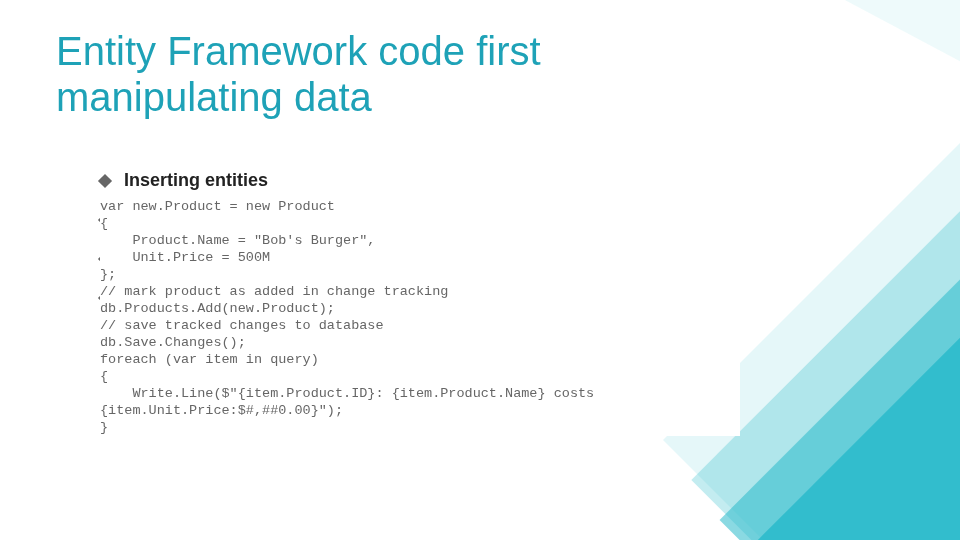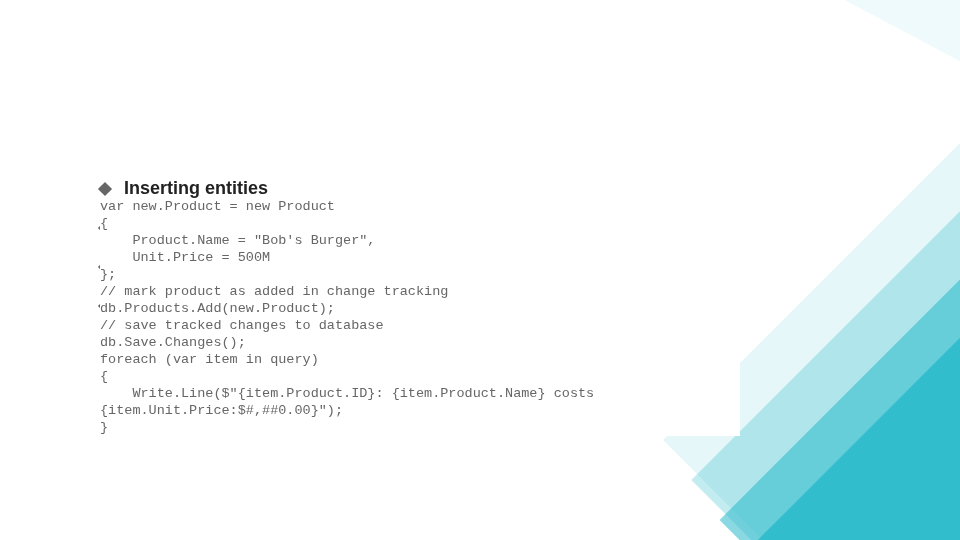--- a/index.html
+++ b/index.html
@@ -1,19 +1,19 @@
 <!DOCTYPE html>
 <html><head>
 <meta charset="utf-8">
 <style>
   html,body{margin:0;padding:0;width:960px;height:540px;background:#fff;font-family:"Trebuchet MS","Segoe UI",sans-serif;overflow:hidden}
   .slide{position:relative;width:960px;height:540px}
   .title{position:absolute;left:56px;top:28px;font-size:40px;line-height:46px;color:#1ea2b7;font-weight:400}
   .bullets{position:absolute;left:60px;top:152px;font-size:18px;color:#333}
-  .bullets li{list-style:none;margin:8px 0 18px 0;display:flex;align-items:center}
+  .bullets li{list-style:none;margin:0 0 18px 0;display:flex;align-items:center}
   .bullets li::before{content:"";display:inline-block;width:10px;height:10px;background:#666;margin-right:14px;transform:rotate(45deg)}
   .bullets li.bold span{font-weight:700;color:#222}
   .code{position:absolute;left:100px;top:198px;width:640px;background:#fff;font-family:"Courier New",monospace;font-size:13.5px;line-height:17px;color:#666;white-space:pre}
   
   .deco{position:absolute;right:0;top:0;width:360px;height:540px;pointer-events:none;overflow:hidden}
   .deco div{position:absolute;background:#29baca}
   .d1{right:-210px;top:230px;width:420px;height:420px;transform:rotate(45deg);opacity:.12}
   .d2{right:-190px;top:290px;width:380px;height:380px;transform:rotate(45deg);opacity:.28}
   .d3{right:-170px;top:350px;width:340px;height:340px;transform:rotate(45deg);opacity:.55}
   .d4{right:-150px;top:400px;width:300px;height:300px;transform:rotate(45deg);opacity:.85}
@@ -25,20 +25,24 @@
 <div class="slide">
 
   <div class="deco">
     <div class="d5"></div>
     <div class="d1"></div>
     <div class="d2"></div>
     <div class="d3"></div>
     <div class="d4"></div>
   </div>
 
+  <div class="title">
+    <span>Entity Framework code first</span><br>
+    <span>manipulating data</span>
+  </div>
 
   <ul class="bullets">
     <li class="bold">
         <span>Inserting entities</span>
       </li>
     <li>
         <span>Updating entities</span>
       </li>
     <li>
         <span>Deleting entities</span>

